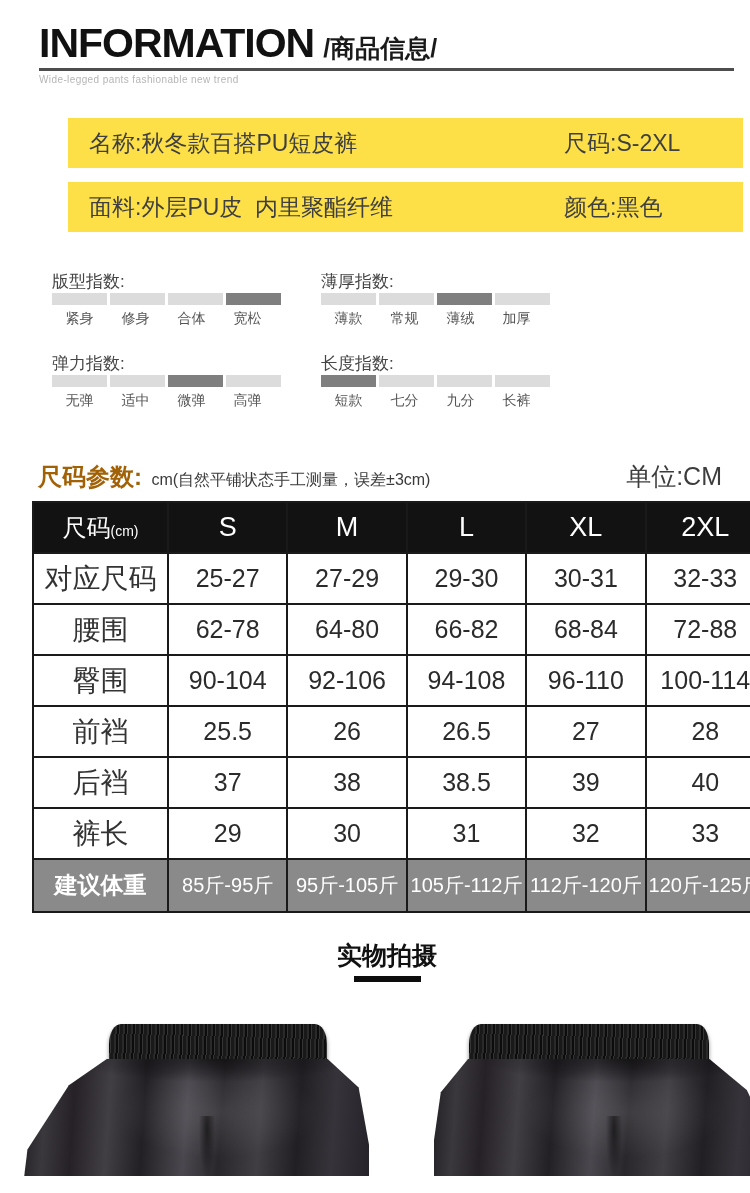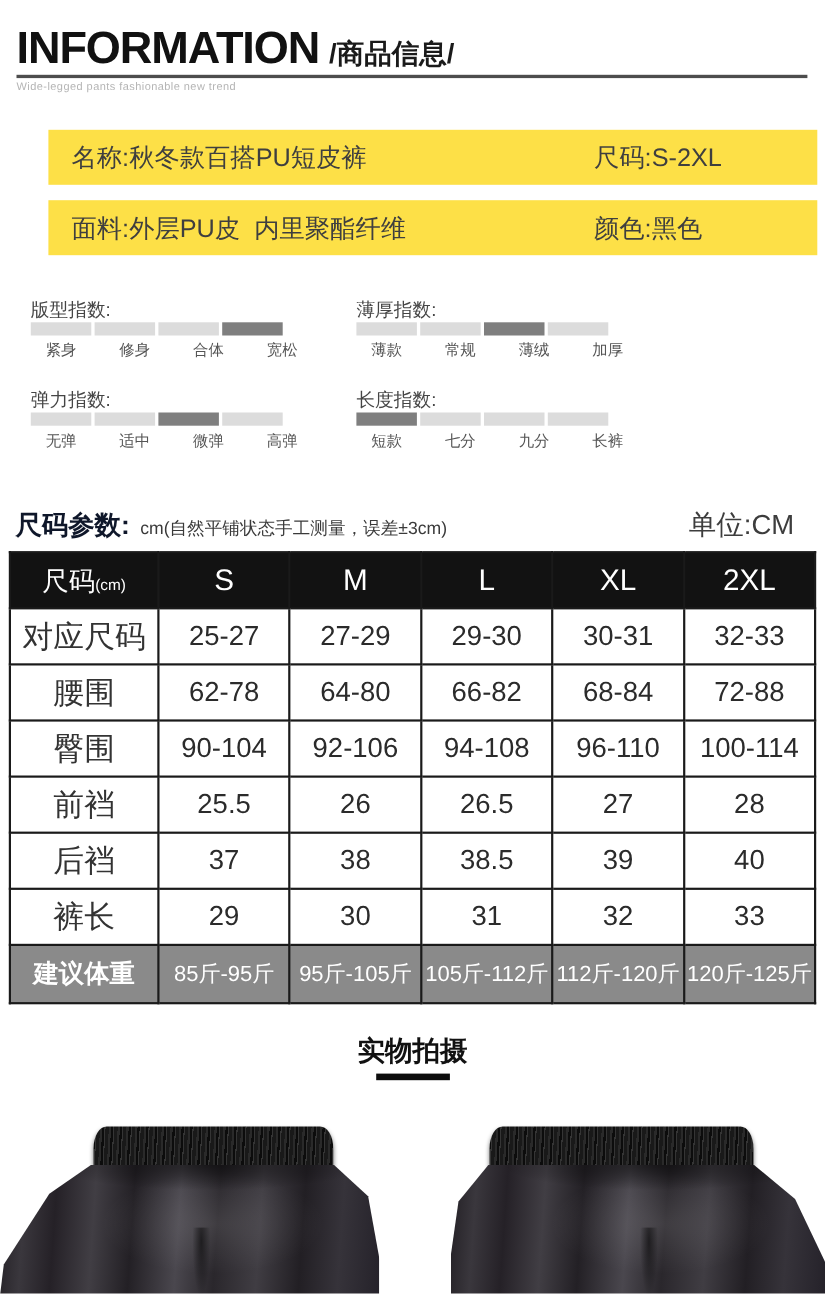--- a/index.html
+++ b/index.html
@@ -1,18 +1,18 @@
 <!DOCTYPE html>
 <html><head>
 <meta charset="utf-8">
 <style>
   * { margin:0; padding:0; box-sizing:border-box; }
   body { background:#fff; }
   .page { width:750px; height:1177px; position:relative; overflow:hidden; background:#fff;
-          font-family:"Liberation Sans","DejaVu Sans",sans-serif; color:#333; }
+          font-family:"Liberation Sans","DejaVu Sans",sans-serif; color:#333;padding-left:24px; }
 
   
   .header { padding:20px 16px 0 15px; }
   .title-row { display:flex; align-items:baseline; }
   .title { font-size:41px; font-weight:800; letter-spacing:-1px; color:#111; }
   .title-suffix { font-size:25px; font-weight:700; color:#1a1a1a; margin-left:9px; }
   .title-rule { border-top:3px solid #4d4d4d; margin-top:1px; }
   .subtitle { font-size:10px; color:#b5b5b5; margin-top:3px; letter-spacing:.4px; }
 
   
@@ -20,28 +20,28 @@
   .info-row { height:50px; background:#fde047; display:flex; align-items:center; margin-bottom:14px; }
   .info-field { font-size:23px; color:#3f3f3f; white-space:pre; }
   .info-field.left { width:496px; padding-left:21px; }
 
   
   .indexes { margin:37px 0 0 28px; display:flex; gap:40px; }
   .index-col { display:flex; flex-direction:column; gap:23px; }
   .index-group { display:flex;flex-direction:column; }
   .index-label { width:103px; font-size:17px; color:#454545; padding-top:1px; }
   .bars-row { display:flex; gap:3px; }
-  .labels-row { display:flex; gap:12px; }
+  .labels-row { display:flex; gap:1px; }
   .bar { width:55px; height:12px; background:#dcdcdc; display:inline-block; }
   .bar.active { background:#7f7f7f; }
   .opt { width:55px; text-align:center; font-size:14px; color:#555; margin-top:5px; display:inline-block; }
 
   
   .size-head { margin:50px 28px 0 14px; display:flex; justify-content:space-between; align-items:flex-end; }
-  .size-title { font-size:24px; font-weight:700; color:#0f172a;margin-top:36px; }
+  .size-title { font-size:24px; font-weight:700; color:#a16207;margin-top:36px; }
   .size-note { font-size:16px; color:#3a3a3a; margin-left:5px; }
   .size-unit { font-size:25px; color:#3d3d3d; }
 
   
   .size-table { margin:8px 8px 0 8px; width:734px; border-collapse:collapse; table-layout:fixed; }
   .size-table col.lab { width:135px; }
   .size-table th, .size-table td { border:2px solid #1a1a1a; text-align:center; vertical-align:middle; }
   .size-table thead th { background:#121212; color:#fff; font-weight:400; font-size:27px; height:51px; }
   .size-table thead th .sub { font-size:14px; }
   .size-table thead th:first-child { font-size:24px; }

